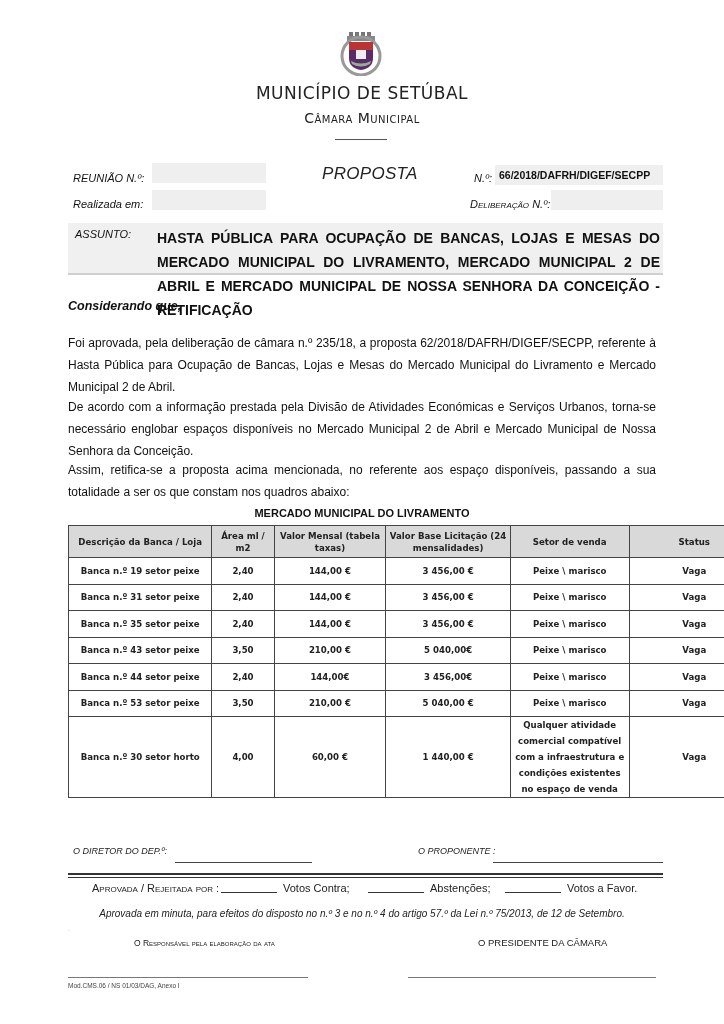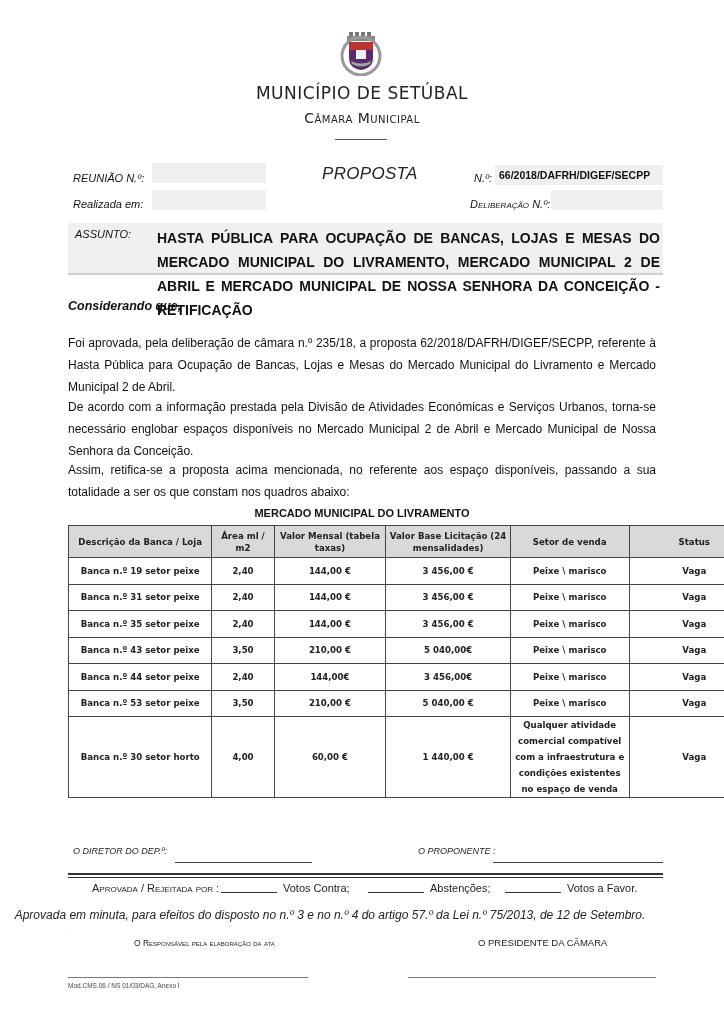--- a/index.html
+++ b/index.html
@@ -35,21 +35,21 @@
   table.grid th { background: #d9d9d9; height: 31px; font-size: 8.6px; line-height: 12px; }
   table.grid td { height: 25.5px; }
   table.grid tr.tall td { height: 56px; line-height: 16px; margin-top: 42px; }
 
   
   .sig-lbl { font-size: 9px; font-style: italic; color: #222; }
   .line { height: 1px; background: #444; }
   .dbl { left: 68px; width: 595px; top: 873px; height: 2px; border-top: 2px solid #333; border-bottom: 1px solid #333; }
   .vote-row { top: 882px; font-size: 11px; color: #222; }
   .vote-blank { display: inline-block; width: 56px; border-bottom: 1px solid #333; height: 10px; }
-  .minuta { left: 0; width: 660px; top: 908px; text-align: center; font-size: 12px; font-style: italic; color: #222; }
+  .minuta { left: 0; width: 660px; top: 908px; text-align: center; font-size: 10px; font-style: italic; color: #222; padding-left: 32px; }
   .dot-mark { left: 68px; top: 926px; font-size: 6px; color: #888; }
   .resp { left: 134px; top: 938px; font-size: 8.5px; color: #222; }
   .pres { left: 478px; top: 937px; font-size: 9.5px; color: #222; }
   .footer { left: 68px; top: 982px; font-size: 6.5px; color: #444; }
 </style>
 </head>
 <body>
 
 <div class="abs crest">
   <svg width="48" height="46" viewBox="0 0 48 46">

